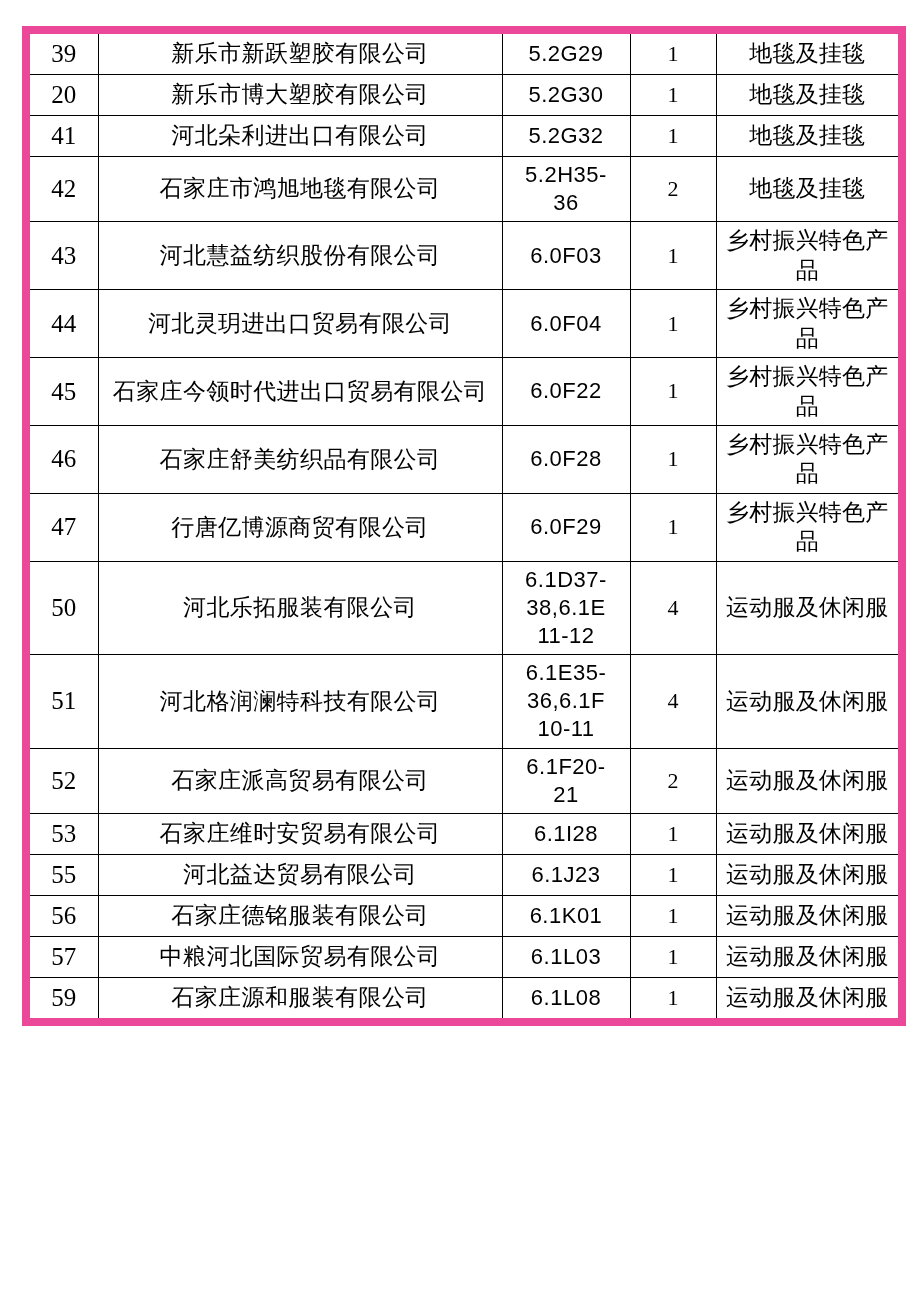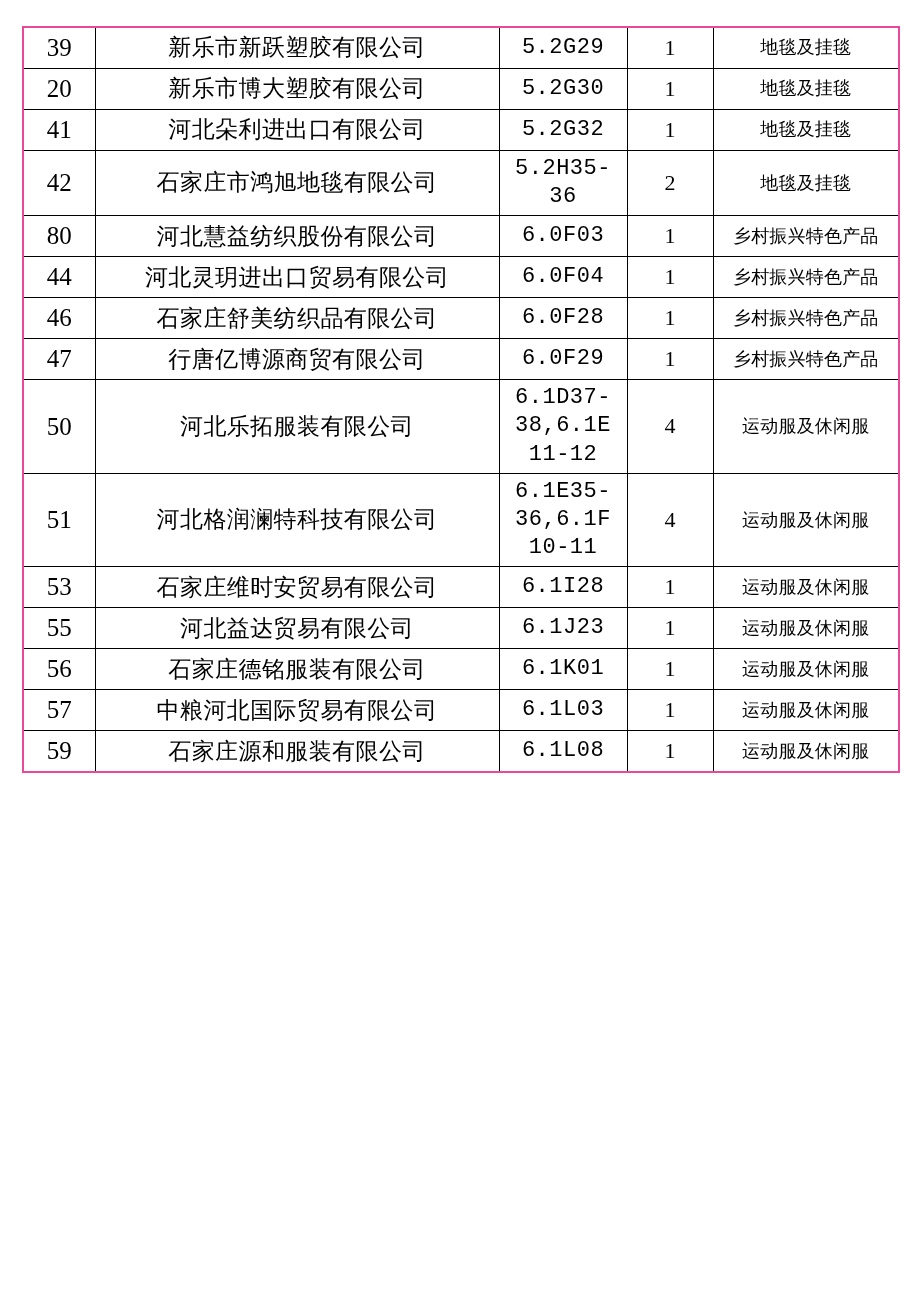--- a/index.html
+++ b/index.html
@@ -18,21 +18,21 @@
     position: relative;
     width: 920px;
     height: 1304px;
     box-sizing: border-box;
     padding: 26px 22px 20px 22px;
   }
   table.exhibitor-table {
     width: 876px;
     border-collapse: collapse;
     table-layout: fixed;
-    border: 2px solid #ec4899;
+    border: 8px solid #ec4899;
   }
   table.exhibitor-table td {
     border: 1.5px solid #000;
     text-align: center;
     vertical-align: middle;
     padding: 4px 2px;
     line-height: 1.28;
   }
   col.c-index  { width: 72px; }
   col.c-name   { width: 404px; }
@@ -44,30 +44,30 @@
     font-size: 25px;
     font-family: "Liberation Serif", "DejaVu Serif", serif;
   }
   td.cell-name {
     font-size: 23px;
     text-align: center;
     letter-spacing: 0.4px;
   }
   td.cell-booth {
     font-size: 22px;
-    font-family: Liberation Mono, monospace;
+    font-family: Liberation Sans, sans-serif;
     letter-spacing: 0.5px;
     line-height: 1.18;
   }
   td.cell-count {
     font-size: 22px;
     font-family: "Liberation Serif", "DejaVu Serif", serif;
   }
   td.cell-cat {
-    font-size: 18px;
+    font-size: 23px;
     letter-spacing: 0.2px;
   }
   .booth-multiline {
     white-space: pre-line;
   }
 </style>
 </head>
 <body>
 
 <div class="page">
@@ -103,30 +103,37 @@
       </tr>
       <tr>
         <td class="cell-index">42</td>
         <td class="cell-name">石家庄市鸿旭地毯有限公司</td>
         <td class="cell-booth booth-multiline">5.2H35-
 36</td>
         <td class="cell-count">2</td>
         <td class="cell-cat">地毯及挂毯</td>
       </tr>
       <tr>
-        <td class="cell-index">80</td>
+        <td class="cell-index">43</td>
         <td class="cell-name">河北慧益纺织股份有限公司</td>
         <td class="cell-booth booth-multiline">6.0F03</td>
         <td class="cell-count">1</td>
         <td class="cell-cat">乡村振兴特色产品</td>
       </tr>
       <tr>
         <td class="cell-index">44</td>
         <td class="cell-name">河北灵玥进出口贸易有限公司</td>
         <td class="cell-booth booth-multiline">6.0F04</td>
+        <td class="cell-count">1</td>
+        <td class="cell-cat">乡村振兴特色产品</td>
+      </tr>
+      <tr>
+        <td class="cell-index">45</td>
+        <td class="cell-name">石家庄今领时代进出口贸易有限公司</td>
+        <td class="cell-booth booth-multiline">6.0F22</td>
         <td class="cell-count">1</td>
         <td class="cell-cat">乡村振兴特色产品</td>
       </tr>
       <tr>
         <td class="cell-index">46</td>
         <td class="cell-name">石家庄舒美纺织品有限公司</td>
         <td class="cell-booth booth-multiline">6.0F28</td>
         <td class="cell-count">1</td>
         <td class="cell-cat">乡村振兴特色产品</td>
       </tr>
@@ -149,20 +156,28 @@
       <tr>
         <td class="cell-index">51</td>
         <td class="cell-name">河北格润澜特科技有限公司</td>
         <td class="cell-booth booth-multiline">6.1E35-
 36,6.1F
 10-11</td>
         <td class="cell-count">4</td>
         <td class="cell-cat">运动服及休闲服</td>
       </tr>
       <tr>
+        <td class="cell-index">52</td>
+        <td class="cell-name">石家庄派高贸易有限公司</td>
+        <td class="cell-booth booth-multiline">6.1F20-
+21</td>
+        <td class="cell-count">2</td>
+        <td class="cell-cat">运动服及休闲服</td>
+      </tr>
+      <tr>
         <td class="cell-index">53</td>
         <td class="cell-name">石家庄维时安贸易有限公司</td>
         <td class="cell-booth booth-multiline">6.1I28</td>
         <td class="cell-count">1</td>
         <td class="cell-cat">运动服及休闲服</td>
       </tr>
       <tr>
         <td class="cell-index">55</td>
         <td class="cell-name">河北益达贸易有限公司</td>
         <td class="cell-booth booth-multiline">6.1J23</td>

